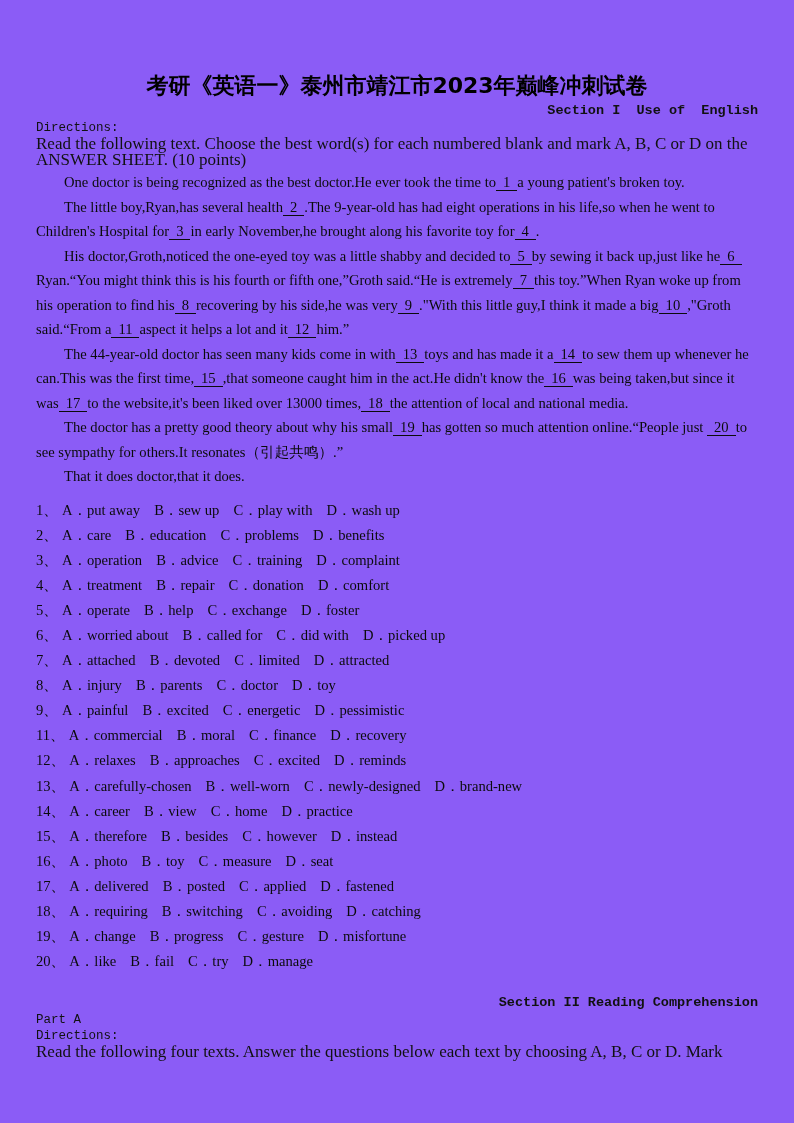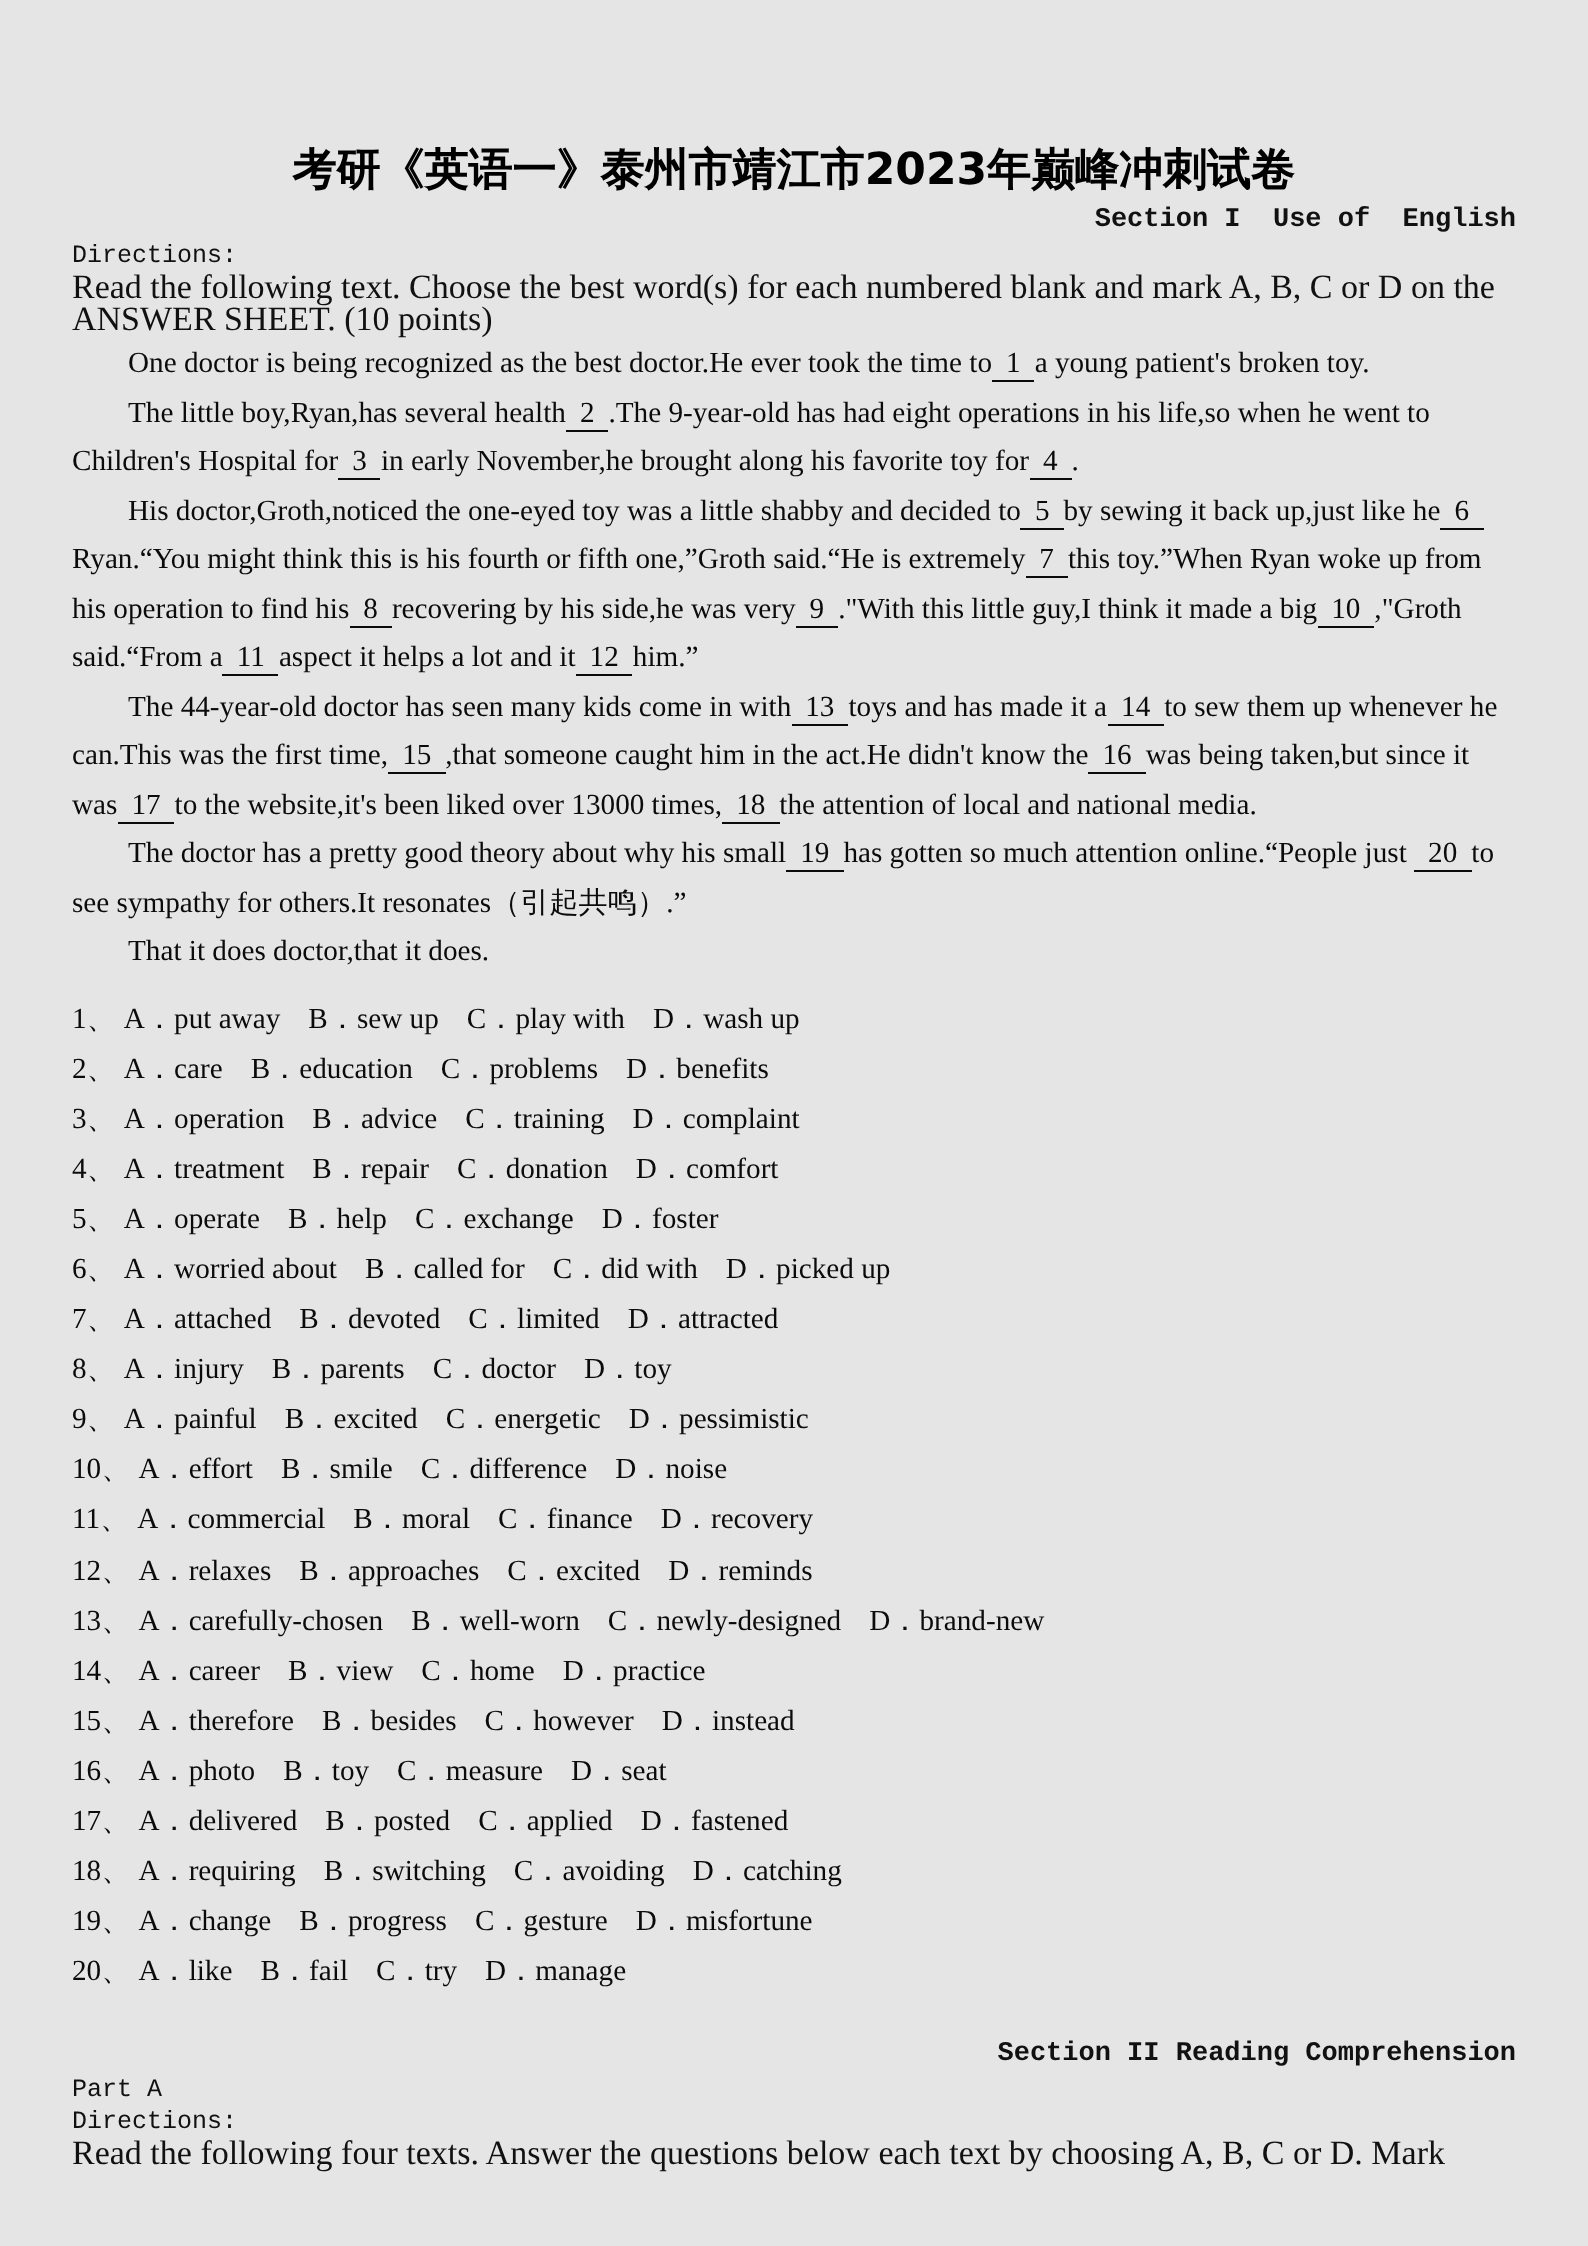--- a/index.html
+++ b/index.html
@@ -11,21 +11,21 @@
   body {
     width: 794px;
     height: 1123px;
     overflow: hidden;
   }
   .page {
     box-sizing: border-box;
     width: 794px;
     height: 1123px;
     padding: 72px 36px 0 36px;
-    background: #e5e5e5;
+    background: #8b5cf6;
   }
   .title {
     font-family: "DejaVu Sans", sans-serif;
     font-weight: 700;
     font-size: 22px;
     line-height: 28px;
     text-align: center;
     margin: 0;
     white-space: pre;
     color: #000;
@@ -116,21 +116,20 @@
   <div class="questions">
       <div class="qrow"><span class="qnum">1、</span><span class="opt">A．put away</span><span class="opt">B．sew up</span><span class="opt">C．play with</span><span class="opt">D．wash up</span></div>
       <div class="qrow"><span class="qnum">2、</span><span class="opt">A．care</span><span class="opt">B．education</span><span class="opt">C．problems</span><span class="opt">D．benefits</span></div>
       <div class="qrow"><span class="qnum">3、</span><span class="opt">A．operation</span><span class="opt">B．advice</span><span class="opt">C．training</span><span class="opt">D．complaint</span></div>
       <div class="qrow"><span class="qnum">4、</span><span class="opt">A．treatment</span><span class="opt">B．repair</span><span class="opt">C．donation</span><span class="opt">D．comfort</span></div>
       <div class="qrow"><span class="qnum">5、</span><span class="opt">A．operate</span><span class="opt">B．help</span><span class="opt">C．exchange</span><span class="opt">D．foster</span></div>
       <div class="qrow"><span class="qnum">6、</span><span class="opt">A．worried about</span><span class="opt">B．called for</span><span class="opt">C．did with</span><span class="opt">D．picked up</span></div>
       <div class="qrow"><span class="qnum">7、</span><span class="opt">A．attached</span><span class="opt">B．devoted</span><span class="opt">C．limited</span><span class="opt">D．attracted</span></div>
       <div class="qrow"><span class="qnum">8、</span><span class="opt">A．injury</span><span class="opt">B．parents</span><span class="opt">C．doctor</span><span class="opt">D．toy</span></div>
       <div class="qrow"><span class="qnum">9、</span><span class="opt">A．painful</span><span class="opt">B．excited</span><span class="opt">C．energetic</span><span class="opt">D．pessimistic</span></div>
-      <div class="qrow"><span class="qnum">10、</span><span class="opt">A．effort</span><span class="opt">B．smile</span><span class="opt">C．difference</span><span class="opt">D．noise</span></div>
       <div class="qrow"><span class="qnum">11、</span><span class="opt">A．commercial</span><span class="opt">B．moral</span><span class="opt">C．finance</span><span class="opt">D．recovery</span></div>
       <div class="qrow"><span class="qnum">12、</span><span class="opt">A．relaxes</span><span class="opt">B．approaches</span><span class="opt">C．excited</span><span class="opt">D．reminds</span></div>
       <div class="qrow"><span class="qnum">13、</span><span class="opt">A．carefully-chosen</span><span class="opt">B．well-worn</span><span class="opt">C．newly-designed</span><span class="opt">D．brand-new</span></div>
       <div class="qrow"><span class="qnum">14、</span><span class="opt">A．career</span><span class="opt">B．view</span><span class="opt">C．home</span><span class="opt">D．practice</span></div>
       <div class="qrow"><span class="qnum">15、</span><span class="opt">A．therefore</span><span class="opt">B．besides</span><span class="opt">C．however</span><span class="opt">D．instead</span></div>
       <div class="qrow"><span class="qnum">16、</span><span class="opt">A．photo</span><span class="opt">B．toy</span><span class="opt">C．measure</span><span class="opt">D．seat</span></div>
       <div class="qrow"><span class="qnum">17、</span><span class="opt">A．delivered</span><span class="opt">B．posted</span><span class="opt">C．applied</span><span class="opt">D．fastened</span></div>
       <div class="qrow"><span class="qnum">18、</span><span class="opt">A．requiring</span><span class="opt">B．switching</span><span class="opt">C．avoiding</span><span class="opt">D．catching</span></div>
       <div class="qrow"><span class="qnum">19、</span><span class="opt">A．change</span><span class="opt">B．progress</span><span class="opt">C．gesture</span><span class="opt">D．misfortune</span></div>
       <div class="qrow"><span class="qnum">20、</span><span class="opt">A．like</span><span class="opt">B．fail</span><span class="opt">C．try</span><span class="opt">D．manage</span></div>

